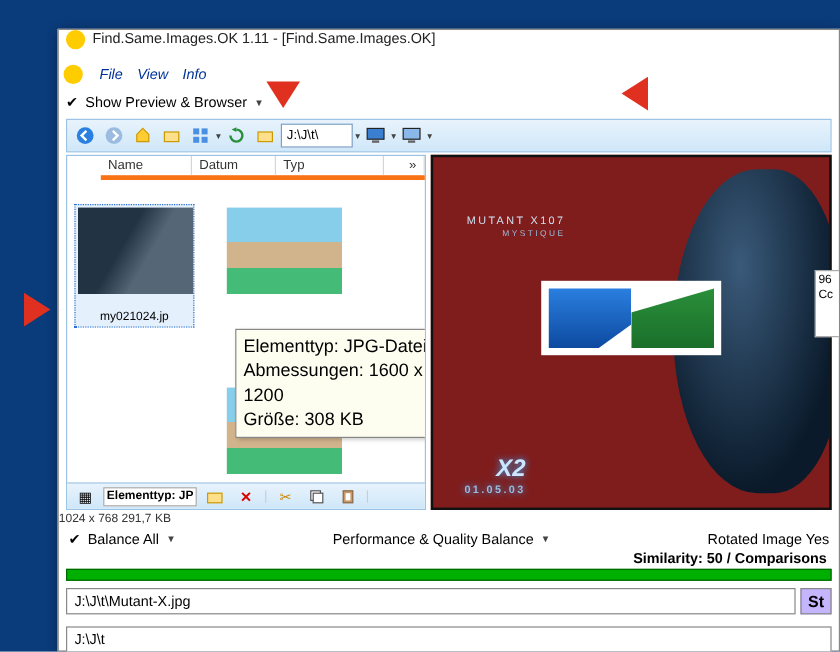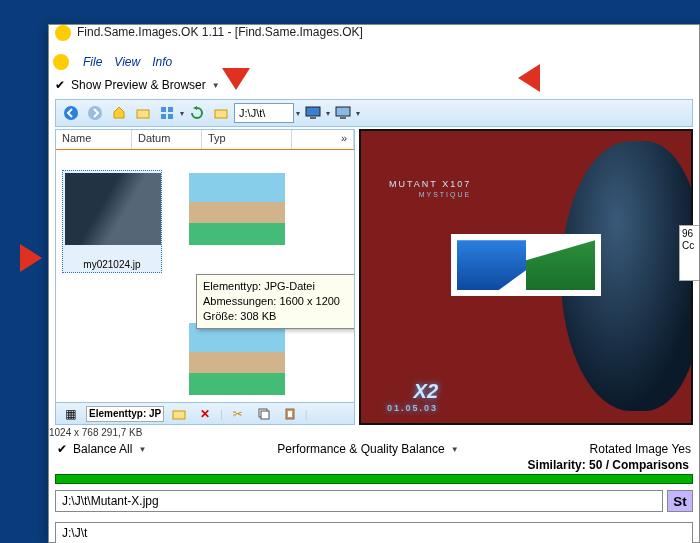--- a/index.html
+++ b/index.html
@@ -9,28 +9,28 @@
   .titlebar .ico { width: 16px; height: 16px; margin-right: 6px; background: #ffcc00; border-radius: 50%; position: relative; }
   .menubar { height: 22px; display: flex; align-items: center; padding: 0 4px; gap: 12px; font-size: 12px; color: #003399; font-style: italic; }
   .menubar .ico { width: 16px; height: 16px; background: #ffcc00; border-radius: 50%; margin-right: 2px; }
   .toolbar-row { height: 24px; display: flex; align-items: center; padding: 0 6px; font-size: 12px; gap: 6px; }
   .chev { font-size: 8px; color: #444; }
   .browser-bar { height: 28px; background: linear-gradient(#e8f3fc,#cfe7f9); border: 1px solid #9cc3e4; margin: 2px 6px 0 6px; display: flex; align-items: center; padding: 0 4px; gap: 2px; }
   .tb-btn { width: 22px; height: 22px; display: flex; align-items: center; justify-content: center; border: 1px solid transparent; border-radius: 2px; font-size: 12px; }
   .addr { flex: 0 0 60px; height: 20px; border: 1px solid #7a9fc4; background: #fff; font-size: 11px; padding: 0 4px; display: flex; align-items: center; }
   .split-area { display: flex; margin: 2px 6px 0 6px; height: 296px; gap: 4px; }
   .browser-pane { flex: 0 0 300px; border: 1px solid #9cc3e4; background: #fff; display: flex; flex-direction: column; position: relative; }
-  .cols { height: 20px; border-bottom: 1px solid #f97316; display: flex; font-size: 11px; color: #333; }
+  .cols { height: 20px; border-bottom: 4px solid #f97316; display: flex; font-size: 11px; color: #333; margin-left: 28px; }
   .cols span { padding: 2px 6px; border-right: 1px solid #d0d7e0; }
   .thumbs { flex: 1; position: relative; overflow: hidden; }
   .thumb { position: absolute; width: 100px; border: 1px solid transparent; padding: 2px; text-align: center; font-size: 10px; }
   .thumb.sel { border: 1px dotted #2a6fd6; background: #e4f0fb; }
   .thumb .tpic { width: 96px; height: 72px; background: #345; display: block; margin: 0 auto; }
   .thumb .tname { display: block; margin-top: 14px; overflow: hidden; white-space: nowrap; }
-  .tooltip { position: absolute; left: 140px; top: 124px; width: 170px; background: #fdfdf0; border: 1px solid #888; font-size: 11px; padding: 4px 6px; line-height: 1.35; box-shadow: 2px 2px 4px rgba(0,0,0,.25); z-index: 5; }
+  .tooltip { position: absolute; left: 140px; top: 124px; width: 170px; background: #fdfdf0; border: 1px solid #888; font-size: 15px; padding: 4px 6px; line-height: 1.35; box-shadow: 2px 2px 4px rgba(0,0,0,.25); z-index: 5; }
   .status-strip { height: 22px; border-top: 1px solid #9cc3e4; background: linear-gradient(#e8f3fc,#cfe7f9); display: flex; align-items: center; font-size: 11px; gap: 4px; padding: 0 4px; }
   .status-strip input.elbox { width: 78px; height: 16px; font-size: 10px; border: 1px solid #aaa; padding: 0 2px; font-weight: bold; }
   .preview-pane { flex: 1; border: 2px solid #111; background: #7f1d1d; position: relative; overflow: hidden; text-align: right; }
   .preview-logo { position: absolute; left: 50%; top: 46%; transform: translate(-50%,-50%); width: 150px; height: 62px; background: #fff; padding: 6px; display: flex; }
   .plogo-l { flex: 1; background: linear-gradient(#2a7fe0,#0d4aa0); clip-path: polygon(0 0,100% 0,100% 60%,60% 100%,0 100%); }
   .plogo-r { flex: 1; background: linear-gradient(#2a8f3a,#1a6f2a); clip-path: polygon(0 40%,100% 0,100% 100%,0 100%); }
   .x2badge { position: absolute; left: 26px; bottom: 10px; color: #cce6ff; font-weight: bold; font-size: 20px; font-style: italic; text-shadow: 0 0 6px #3af; }
   .x2date { font-size: 9px; letter-spacing: 2px; color: #9bd; font-style: normal; display: block; }
   .mutant-txt { position: absolute; left: 28px; top: 48px; font-size: 9px; letter-spacing: 2px; color: #d0e0f0; }
   .sidepeek { position: absolute; right: 0; top: 200px; width: 20px; height: 56px; background: #fff; border: 1px solid #aaa; border-right: none; font-size: 10px; padding: 2px; line-height: 1.2; }

